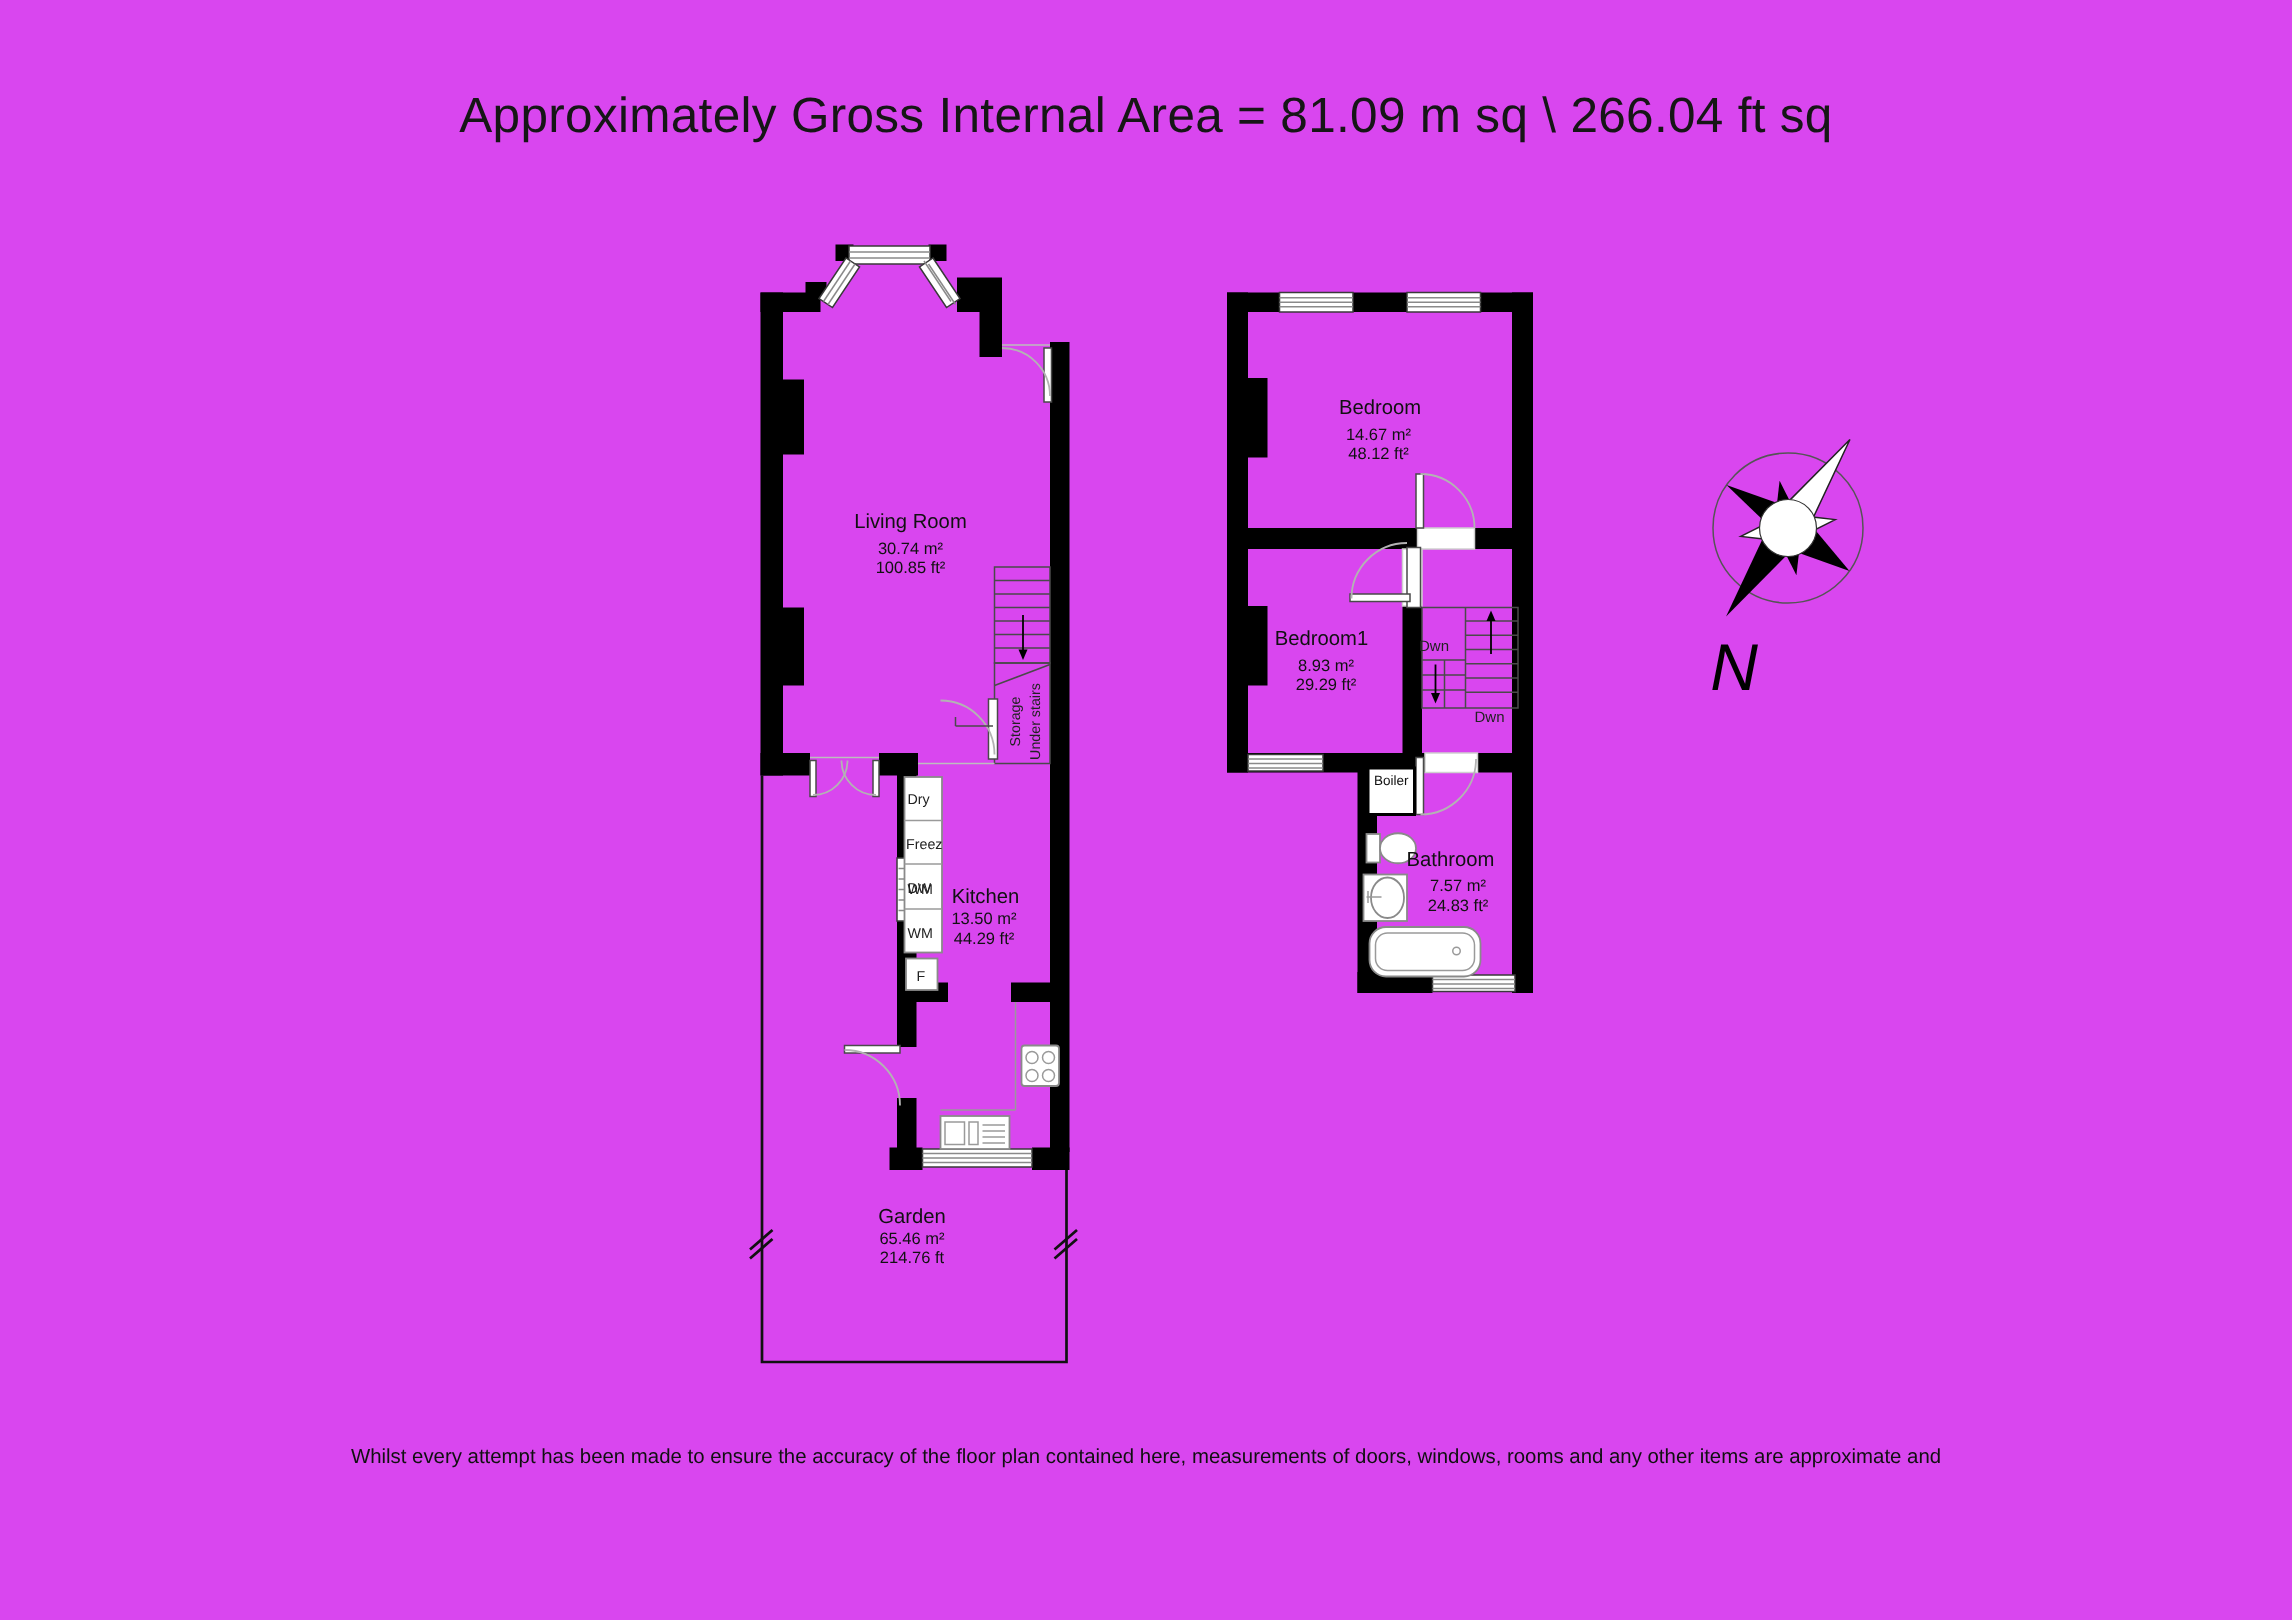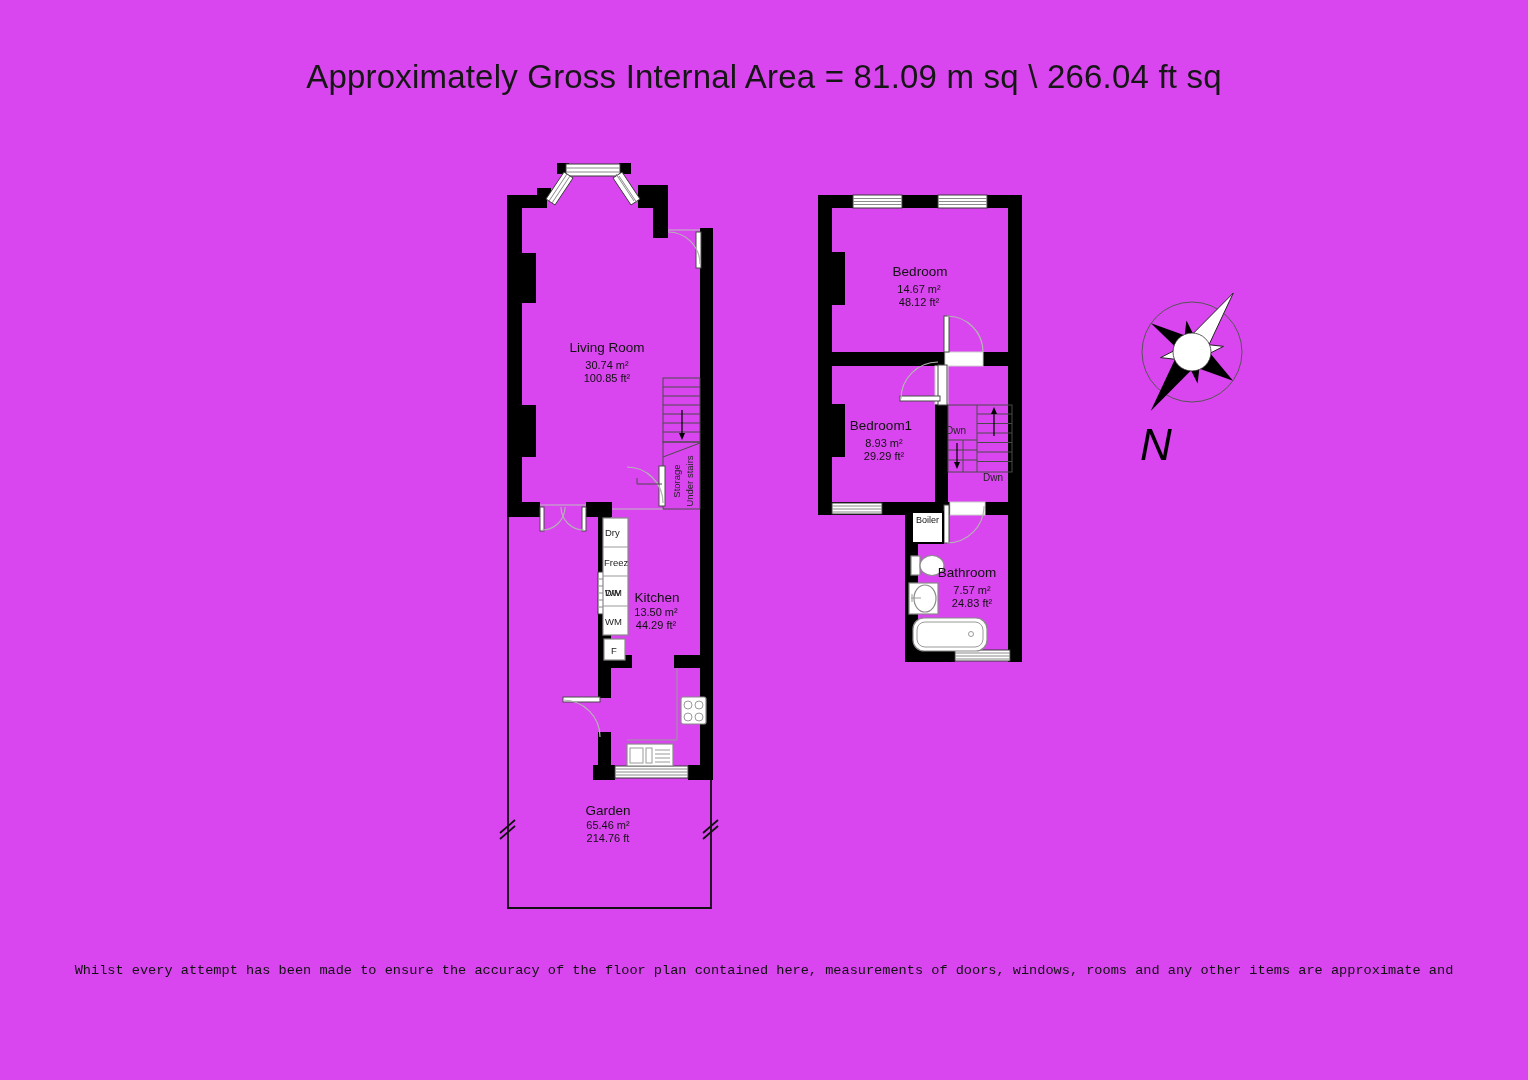--- a/index.html
+++ b/index.html
@@ -2,21 +2,21 @@
 <html><head>
 <meta charset="utf-8">
 <style>
   html,body{margin:0;padding:0;background:#ffffff;}
   .page{position:relative;width:1528px;height:1080px;background:#d946ef;overflow:hidden;
         font-family:"Liberation Sans",sans-serif;color:#1a1a1a;}
   .title{position:absolute;top:58px;left:0;width:100%;text-align:center;
          font-size:33px;font-weight:400;letter-spacing:0.2px;color:#161616;}
   .plan-svg{position:absolute;top:0;left:0;}
   .disclaimer{position:absolute;top:960px;left:0;width:100%;text-align:center;
-              font-size:13.6px;line-height:1.55;color:#101010;font-family:Liberation Mono, monospace;}
+              font-size:13.6px;line-height:1.55;color:#101010;}
   svg text{font-family:"Liberation Sans",sans-serif;fill:#111;}
   .room-name{font-size:13.5px;}
   .room-area{font-size:11px;}
   .small-label{font-size:9.5px;fill:#222;}
   .dwn-label{font-size:10px;fill:#222;}
   .wall{fill:#000;}
   .winrect{fill:#fff;stroke:#3a3a3a;stroke-width:1;}
   .winline{stroke:#8a8a8a;stroke-width:1;fill:none;}
   .arc{stroke:#b3b3b3;stroke-width:1.2;fill:none;}
   .leaf{fill:#fff;stroke:#4a4a4a;stroke-width:1;}

